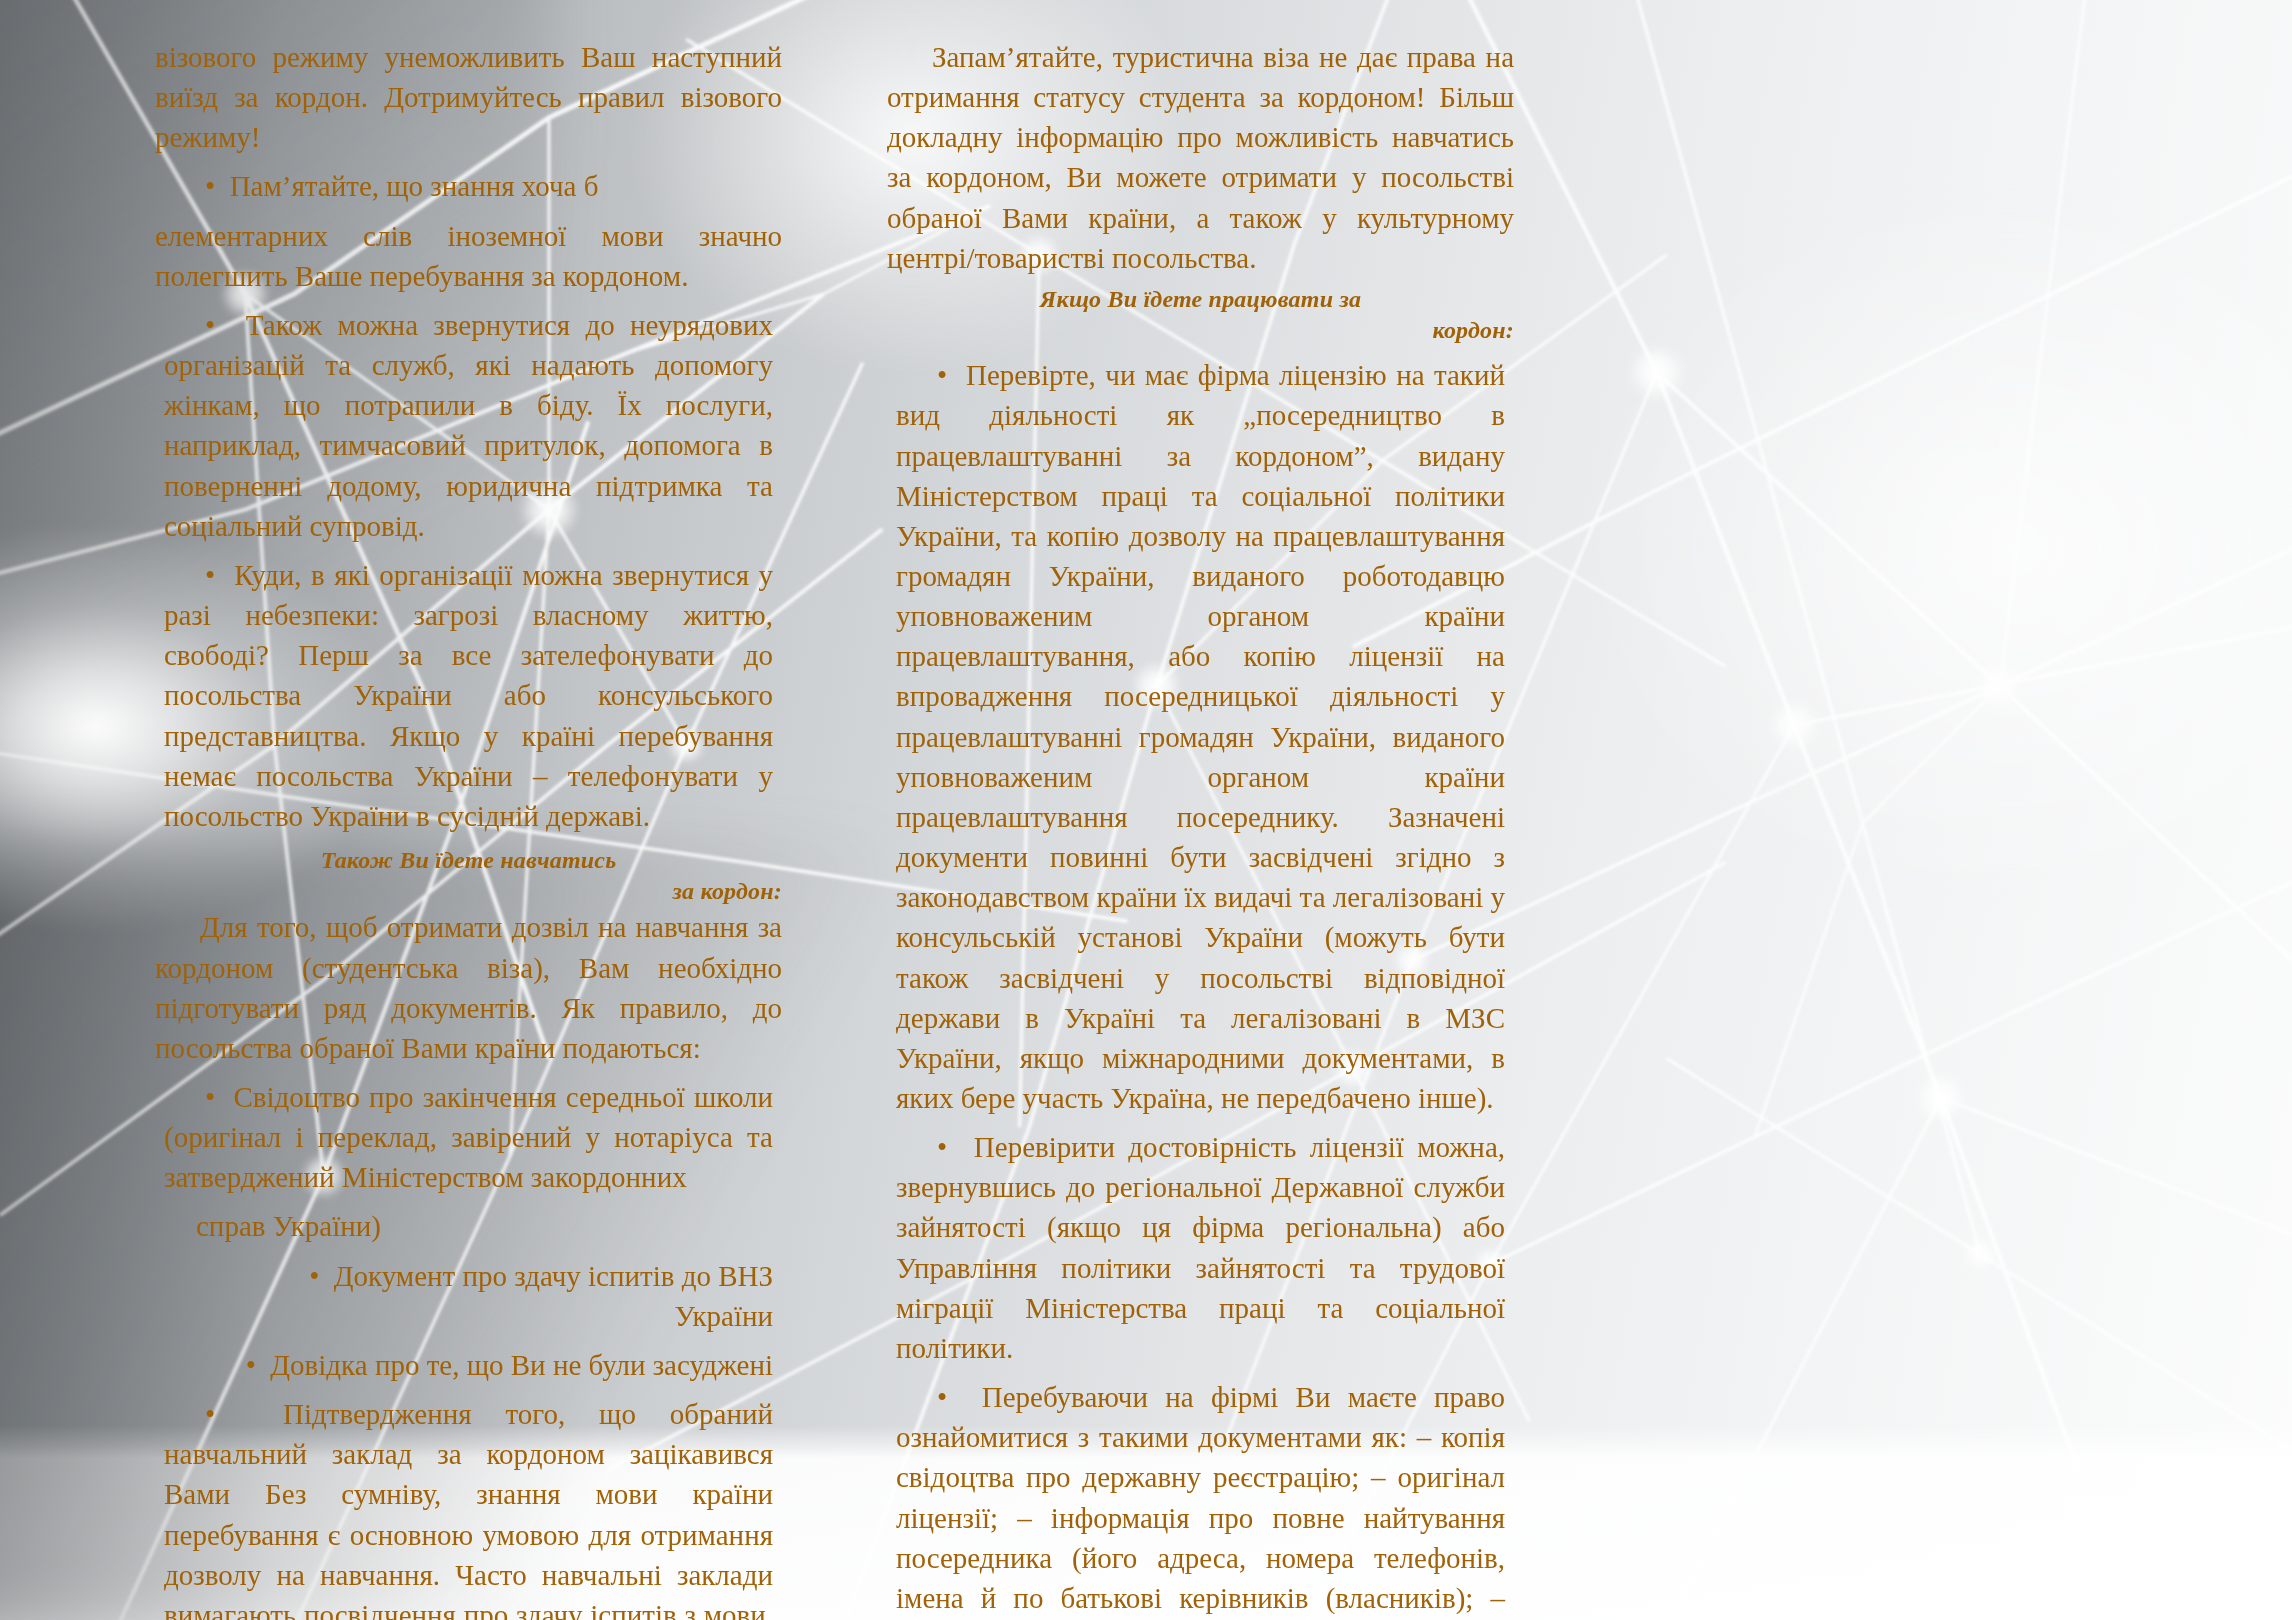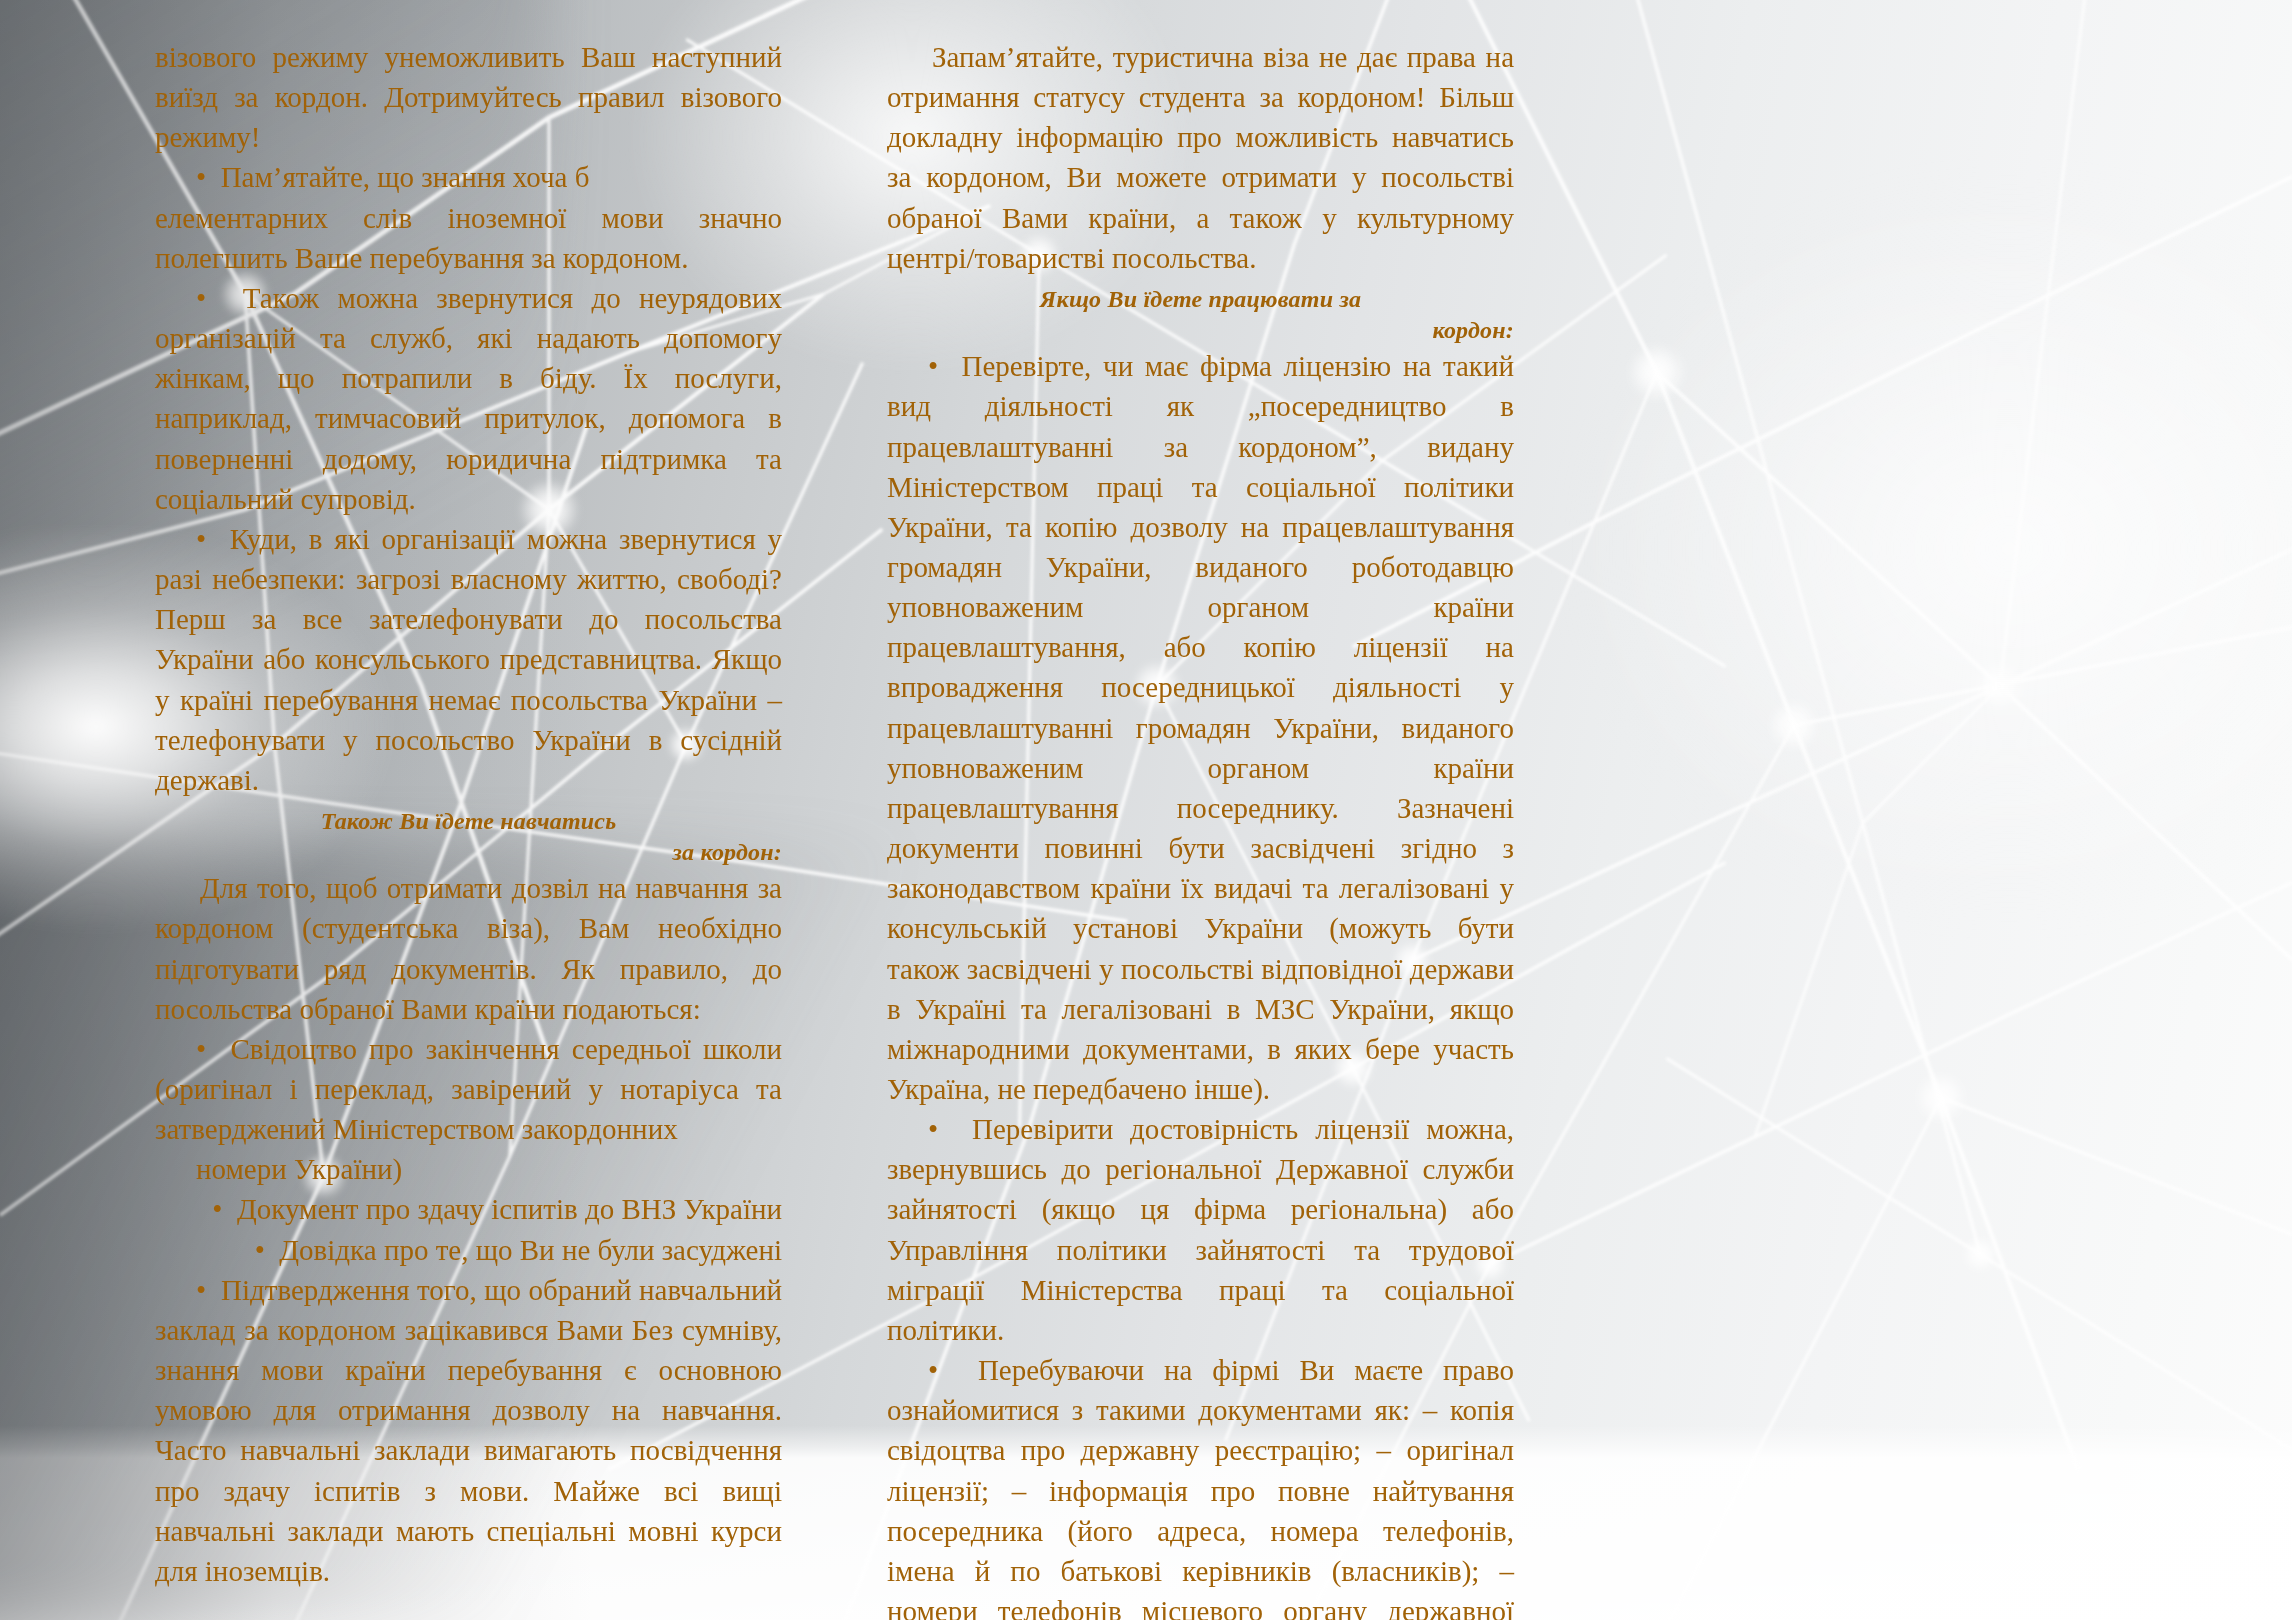--- a/index.html
+++ b/index.html
@@ -80,21 +80,21 @@
     line-height:1.385;
     -webkit-font-smoothing:antialiased;
   }
   #col-left{left:155px;top:37px;width:627px;}
   #col-right{left:887px;top:37px;width:627px;}
 
   .para{margin:0;text-align:justify;text-justify:inter-word;}
   .para.indent{text-indent:45px;}
   .para.noindent{text-indent:0;}
   
-  .bul{margin:0;text-indent:41px;text-align:justify;}
+  .bul{margin:9px;text-indent:41px;text-align:justify;}
   .bul::before{content:"\2022\00a0\00a0";}
   .bul.noj{text-align:right;}
   .para.noj{text-align:left;}
 
   .heading{
     margin:5.9px 0 0 0;
     font-weight:bold;
     font-style:italic;
     text-align:center;
     font-size:24px;
@@ -197,21 +197,21 @@
     <p class="bul">Також можна звернутися до неурядових організацій та служб, які надають допомогу жінкам, що потрапили в біду. Їх послуги, наприклад, тимчасовий притулок, допомога в поверненні додому, юридична підтримка та соціальний супровід.</p>
     <p class="bul">Куди, в які організації можна звернутися у разі небезпеки: загрозі власному життю, свободі? Перш за все зателефонувати до посольства України або консульського представництва. Якщо у країні перебування немає посольства України – телефонувати у посольство України в сусідній державі.</p>
 
     <div class="heading">
       <span class="l1">Також Ви їдете навчатись</span>
       <span class="l2">за кордон:</span>
     </div>
 
     <p class="para indent">Для того, щоб отримати дозвіл на навчання за кордоном (студентська віза), Вам необхідно підготувати ряд документів. Як правило, до посольства обраної Вами країни подаються:</p>
     <p class="bul">Свідоцтво про закінчення середньої школи (оригінал і переклад, завірений у нотаріуса та затверджений Міністерством закордонних</p>
-    <p class="para noj" style="text-indent:41px">номери України)</p>
+    <p class="para noj" style="text-indent:41px">справ України)</p>
     <p class="bul noj">Документ про здачу іспитів до ВНЗ України</p>
     <p class="bul noj">Довідка про те, що Ви не були засуджені</p>
     <p class="bul">Підтвердження того, що обраний навчальний заклад за кордоном зацікавився Вами Без сумніву, знання мови країни перебування є основною умовою для отримання дозволу на навчання. Часто навчальні заклади вимагають посвідчення про здачу іспитів з мови. Майже всі вищі навчальні заклади мають спеціальні мовні курси для іноземців.</p>
   </div>
 
   <div class="col" id="col-right">
     <p class="para indent">Запам’ятайте, туристична віза не дає права на отримання статусу студента за кордоном! Більш докладну інформацію про можливість навчатись за кордоном, Ви можете отримати у посольстві обраної Вами країни, а також у культурному центрі/товаристві посольства.</p>
 
     <div class="heading">
       <span class="l1">Якщо Ви їдете працювати за</span>

